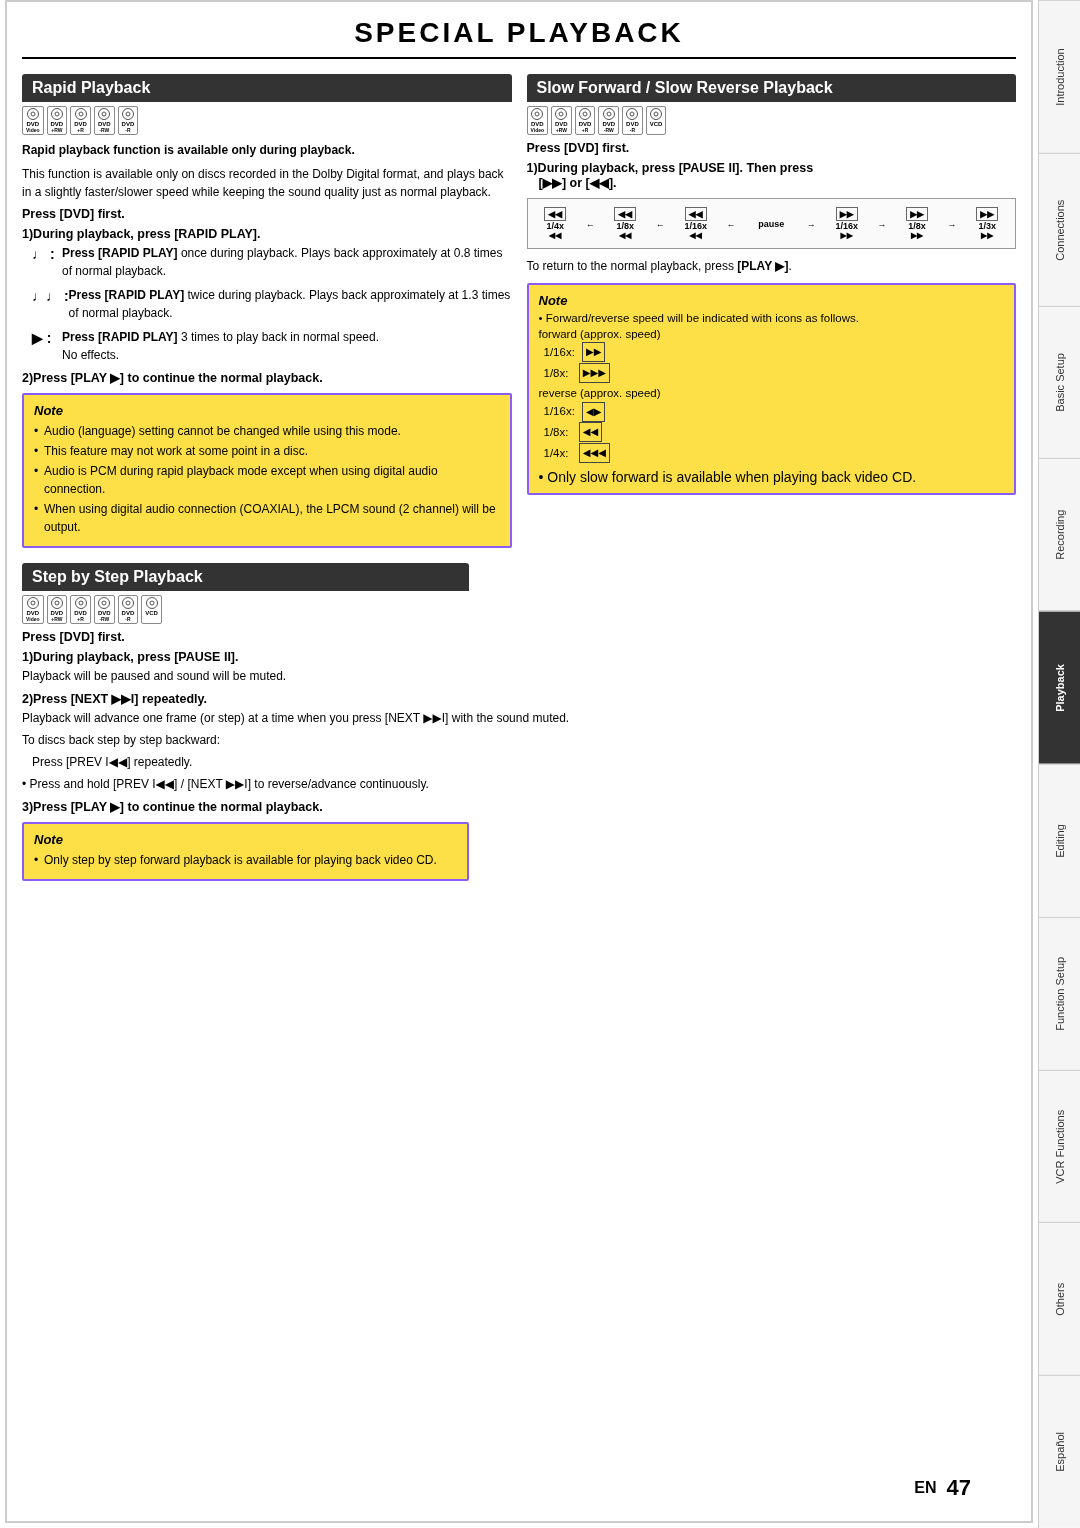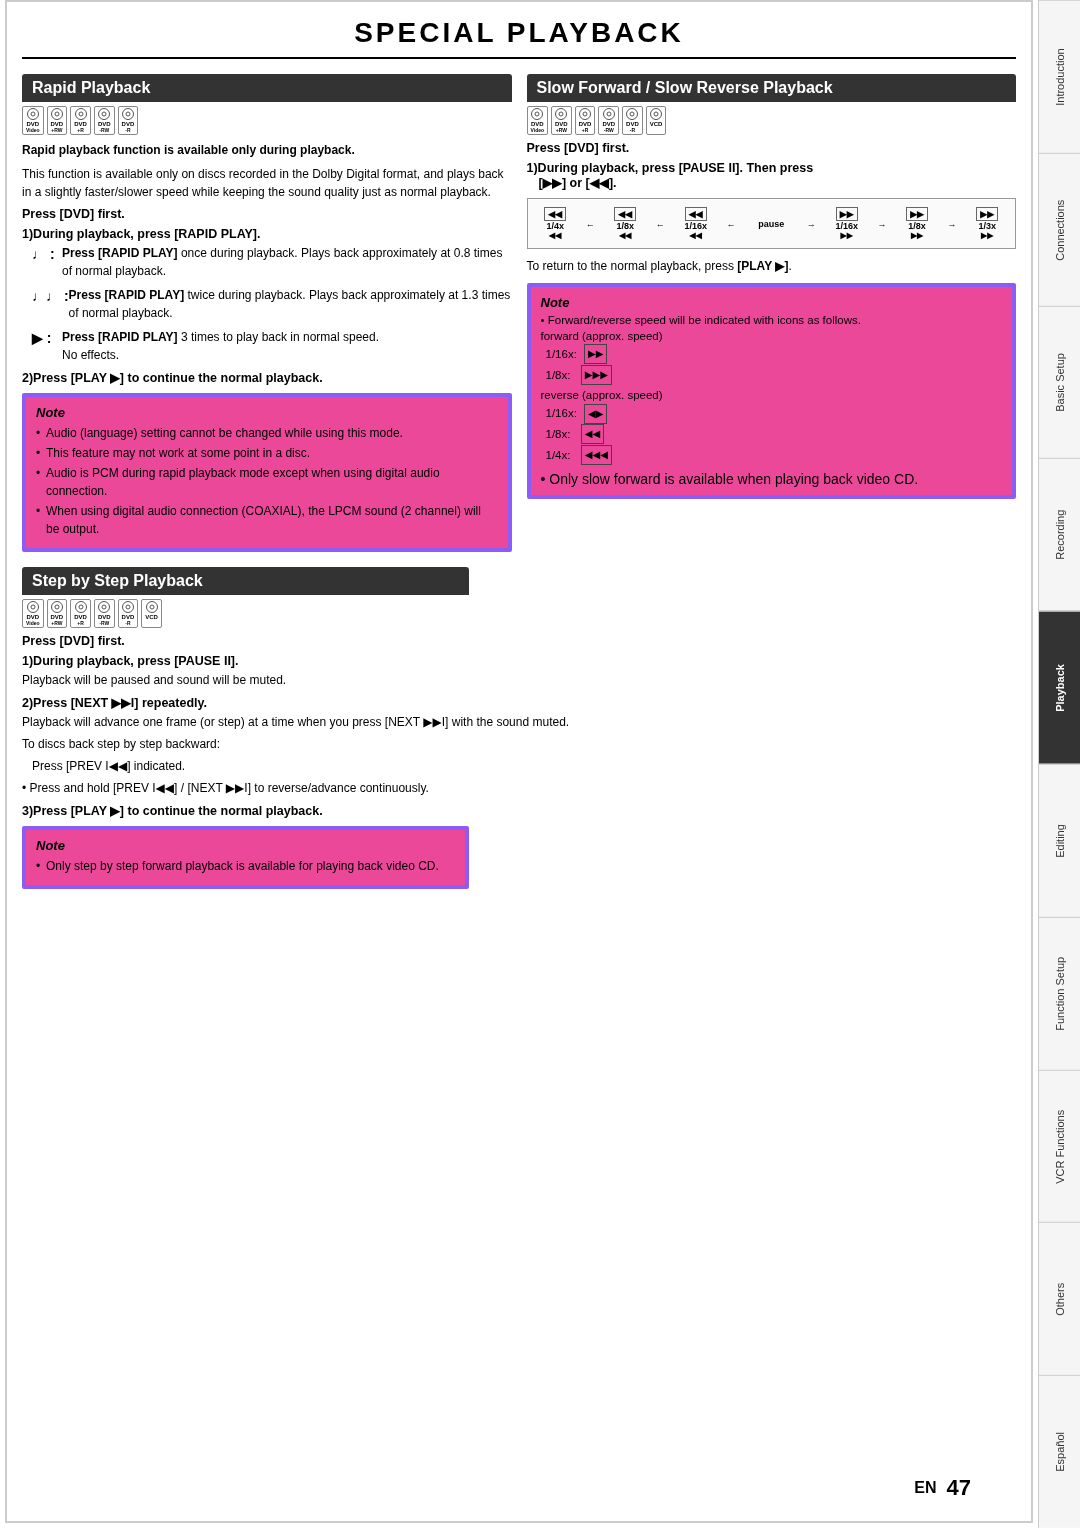--- a/index.html
+++ b/index.html
@@ -118,22 +118,22 @@
       background: #fff;
       border: 1px solid #555;
       position: absolute;
       top: 50%;
       left: 50%;
       transform: translate(-50%, -50%);
     }
 
     
     .note-box {
-      background: #ec4899;
-      border: 4px solid #8b5cf6;
+      background: #fde047;
+      border: 2px solid #8b5cf6;
       padding: 8px 10px;
       margin-top: 8px;
       border-radius: 2px;
     }
 
     .note-title {
       font-style: italic;
       font-weight: bold;
       font-size: 13px;
       margin-bottom: 4px;
@@ -538,21 +538,21 @@
         </div>
 
         <p class="sub-heading">Press [DVD] first.</p>
 
         <p class="numbered-step">1)During playback, press [PAUSE II].</p>
         <p class="indent-text">Playback will be paused and sound will be muted.</p>
 
         <p class="numbered-step">2)Press [NEXT ▶▶I] repeatedly.</p>
         <p class="indent-text">Playback will advance one frame (or step) at a time when you press [NEXT ▶▶I] with the sound muted.</p>
         <p class="indent-text">To discs back step by step backward:</p>
-        <p class="indent-text indent-more">Press [PREV I◀◀] indicated.</p>
+        <p class="indent-text indent-more">Press [PREV I◀◀] repeatedly.</p>
         <p class="indent-text">• Press and hold [PREV I◀◀] / [NEXT ▶▶I] to reverse/advance continuously.</p>
 
         <p class="numbered-step">3)Press [PLAY ▶] to continue the normal playback.</p>
 
         <div class="note-box" style="width:45%;">
           <div class="note-title">Note</div>
           <ul>
             <li>Only step by step forward playback is available for playing back video CD.</li>
           </ul>
         </div>

